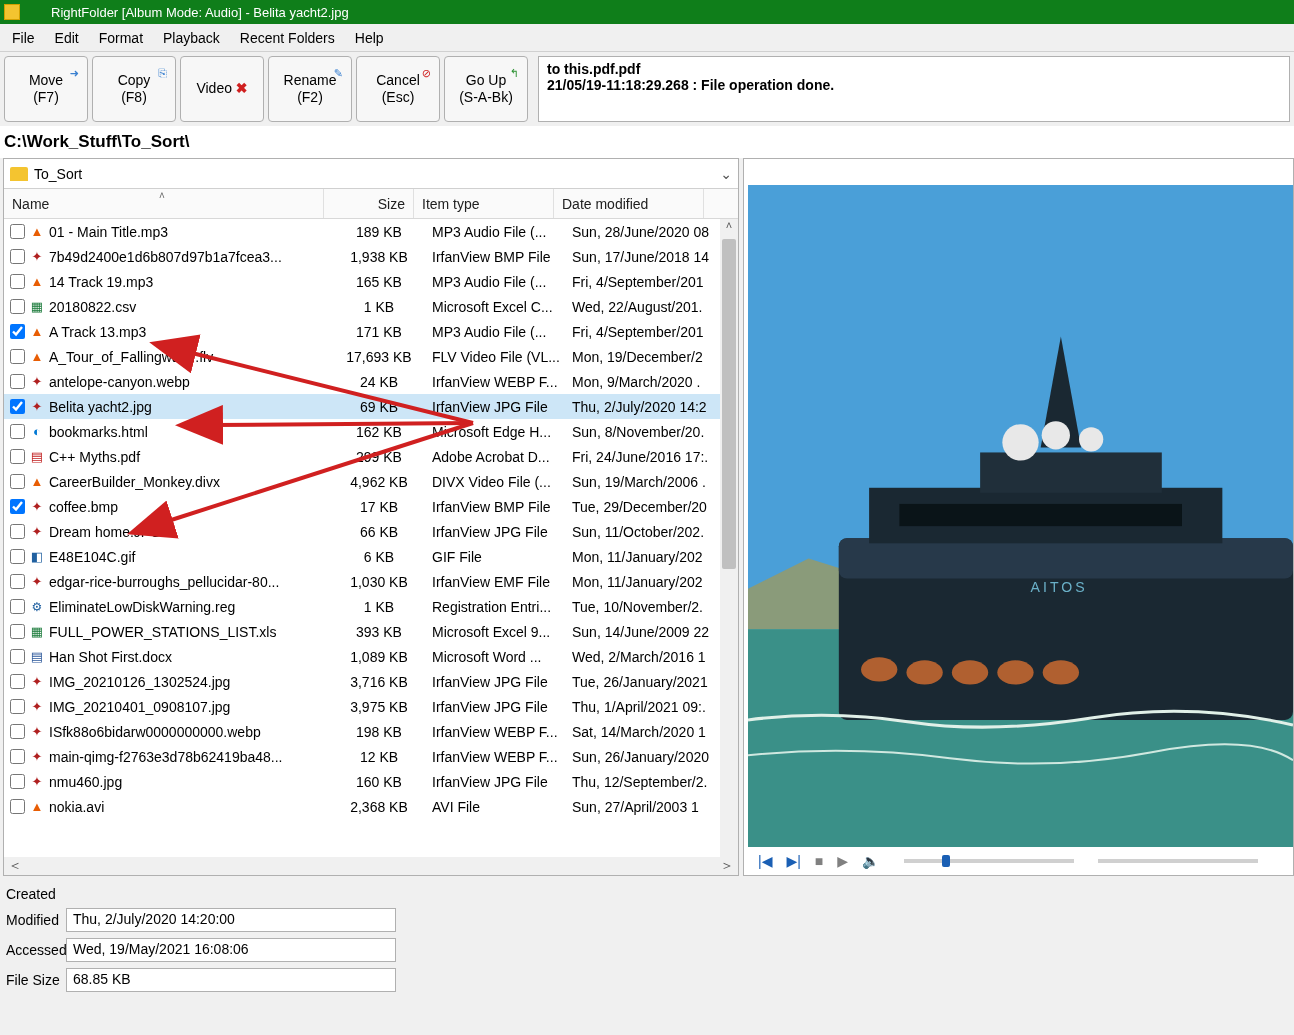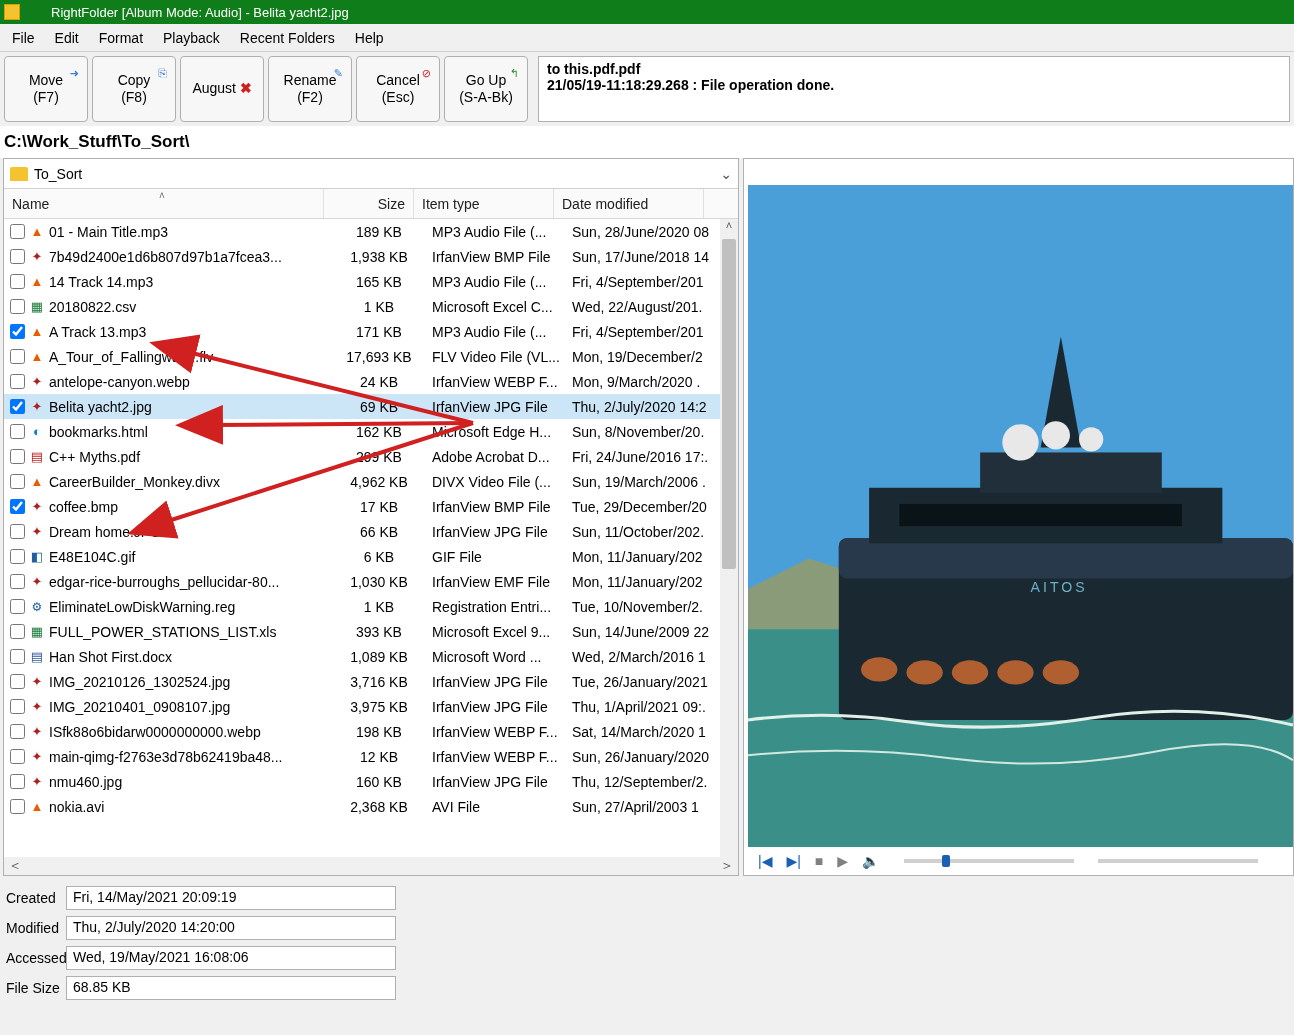--- a/index.html
+++ b/index.html
@@ -88,21 +88,21 @@
 <div class="toolbar-row">
   <div class="tool-btn">
     <span class="ico" style="color:#3a80d0">➜</span>
     <span class="lbl"><span>Move</span><br><span>(F7)</span></span>
   </div>
   <div class="tool-btn">
     <span class="ico" style="color:#3a80d0">⎘</span>
     <span class="lbl"><span>Copy</span><br><span>(F8)</span></span>
   </div>
   <div class="tool-btn">
-    <span class="lbl"><span>August</span> <span style="color:#d02020;font-weight:bold">✖</span></span>
+    <span class="lbl"><span>Video</span> <span style="color:#d02020;font-weight:bold">✖</span></span>
   </div>
   <div class="tool-btn">
     <span class="ico" style="color:#3a80d0">✎</span>
     <span class="lbl"><span>Rename</span><br><span>(F2)</span></span>
   </div>
   <div class="tool-btn">
     <span class="ico" style="color:#d02020">⊘</span>
     <span class="lbl"><span>Cancel</span><br><span>(Esc)</span></span>
   </div>
   <div class="tool-btn">
@@ -144,21 +144,21 @@
           <input type="checkbox" style="">
           <span class="fileico irfan"></span>
           <span class="fname-c">7b49d2400e1d6b807d97b1a7fcea3...</span>
           <span class="fsize-c">1,938 KB</span>
           <span class="ftype-c">IrfanView BMP File</span>
           <span class="fdate-c">Sun, 17/June/2018 14</span>
         </div>
         <div class="frow">
           <input type="checkbox" style="">
           <span class="fileico vlc"></span>
-          <span class="fname-c">14 Track 14.mp3</span>
+          <span class="fname-c">14 Track 19.mp3</span>
           <span class="fsize-c">165 KB</span>
           <span class="ftype-c">MP3 Audio File (...</span>
           <span class="fdate-c">Fri, 4/September/201</span>
         </div>
         <div class="frow">
           <input type="checkbox" style="">
           <span class="fileico xls"></span>
           <span class="fname-c">20180822.csv</span>
           <span class="fsize-c">1 KB</span>
           <span class="ftype-c">Microsoft Excel C...</span>
@@ -370,21 +370,20 @@
           <div class="knob"></div>
         </div>
       <div class="slider2"></div>
     </div>
   </div>
 </div>
 
 <div class="bottom-status">
   <div class="stat-row">
       <span class="stat-lbl">Created</span>
-      <span class="stat-val">Fri, 14/May/2021 20:09:19</span>
     </div>
   <div class="stat-row">
       <span class="stat-lbl">Modified</span>
       <span class="stat-val">Thu, 2/July/2020 14:20:00</span>
     </div>
   <div class="stat-row">
       <span class="stat-lbl">Accessed</span>
       <span class="stat-val">Wed, 19/May/2021 16:08:06</span>
     </div>
   <div class="stat-row">

